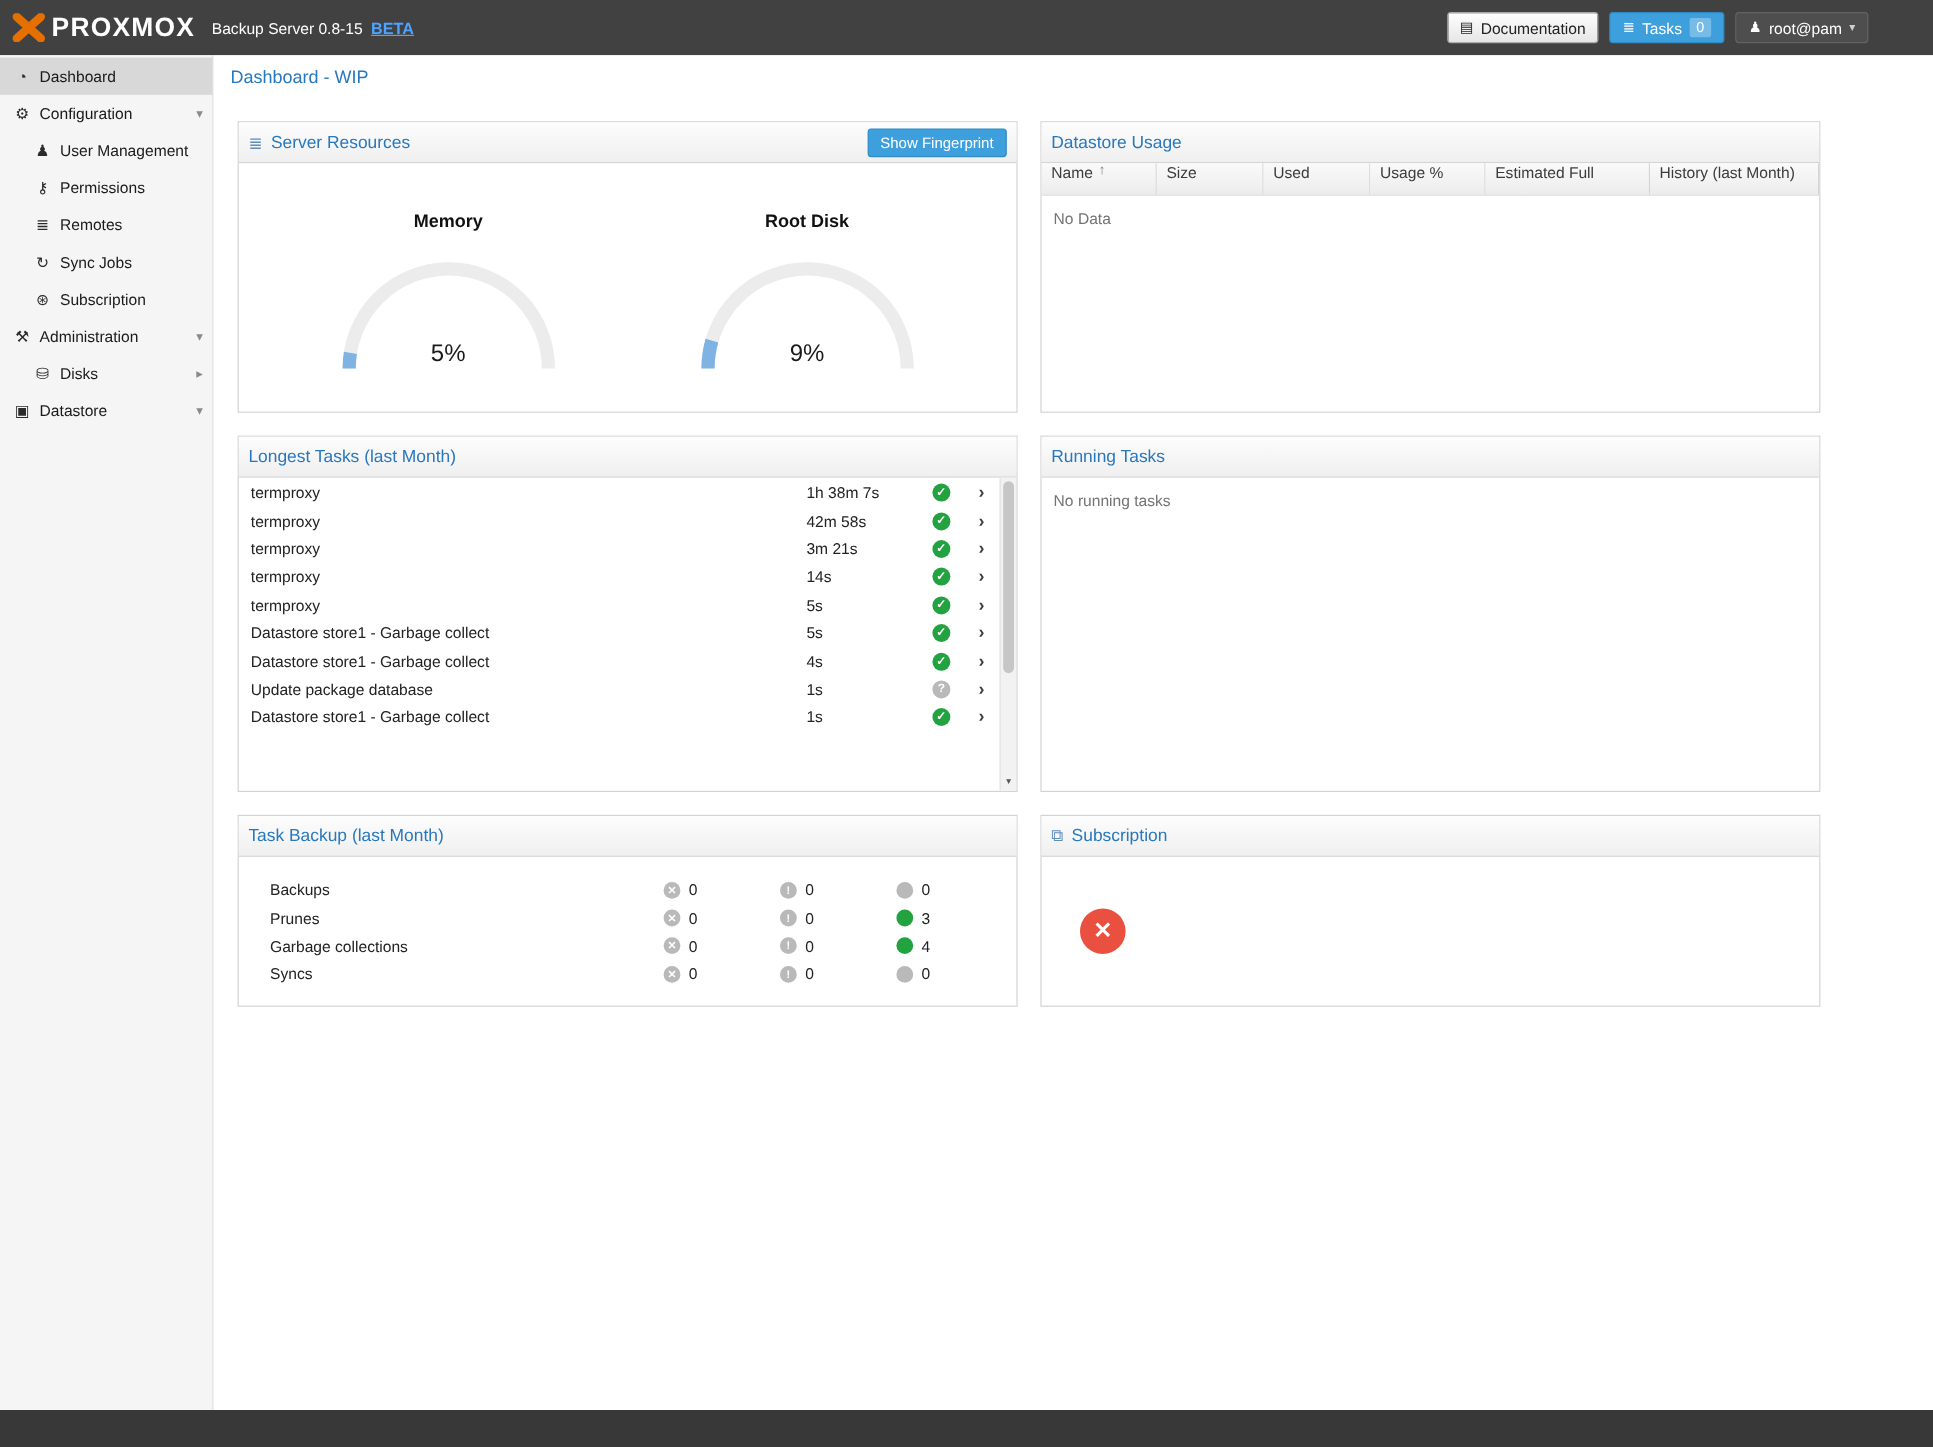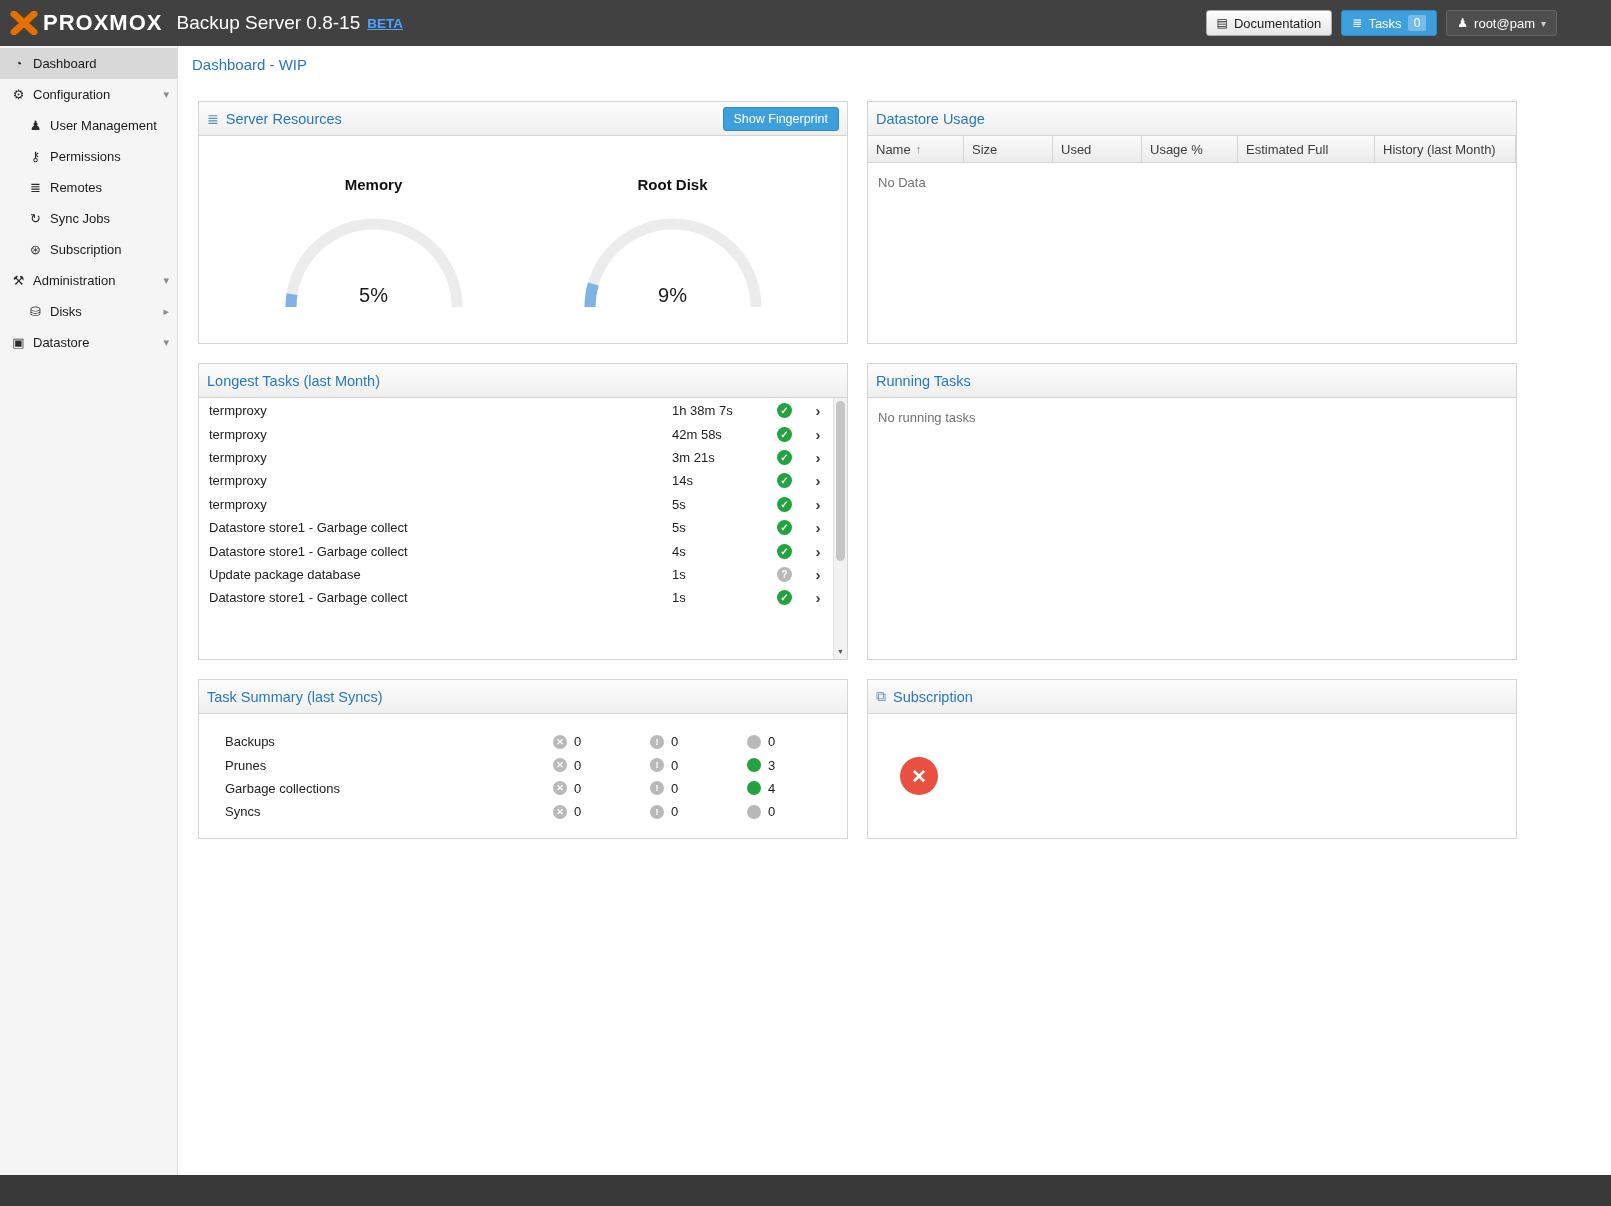--- a/index.html
+++ b/index.html
@@ -15,21 +15,21 @@
 
   
   .topbar {
     height: 46px; background: #414141; flex: 0 0 46px;
     display: flex; align-items: center; justify-content: space-between;
     padding: 0 12px 0 10px;
   }
   .brand { display: flex; align-items: center; justify-content: flex-end; }
   .logo-x { display: inline-flex; margin-right: 5px; }
   .brand-text { color: #fff; font-size: 22px; font-weight: bold; letter-spacing: 1px; }
-  .subtitle { color: #fff; font-size: 19px; margin-left: 14px; }
+  .subtitle { color: #fff; font-size: 13px; margin-left: 14px; }
   .beta-link { color: #4da3ff; font-size: 13.5px; margin-left: 7px; text-decoration: underline; cursor: pointer; font-weight: bold;}
   .topbar-actions { display: flex; align-items: center; gap: 9px; margin-right: 42px; }
   .btn {
     height: 26px; display: inline-flex; align-items: center; gap: 6px;
     border-radius: 3px; padding: 0 10px; font-size: 13px; cursor: pointer;
     font-family: "Liberation Sans", sans-serif;
   }
   .btn-light { background: linear-gradient(#fefefe,#e6e6e6); border: 1px solid #ababab; color: #222; }
   .btn-primary { background: #3d9fdc; border: 1px solid #2e8bc5; color: #fff; }
   .btn-dark { background: #4e4e4e; border: 1px solid #636363; color: #fff; }
@@ -84,21 +84,21 @@
   .gauge-track { fill: none; stroke: #ececec; stroke-width: 11; }
   .gauge-value { fill: none; stroke: #7eb3e3; stroke-width: 11; }
   .gauge-value-text {
     position: absolute; left: 0; right: 0; bottom: 6px;
     font-size: 20px; color: #1a1a1a;
   }
 
   
   .table-header { display: flex; border-bottom: 1px solid #d5d5d5; }
   .th {
-    display: flex; align-items: center; gap: 5px; height: 26px;
+    display: flex; gap: 5px; height: 26px;
     padding: 0 8px; border-right: 1px solid #d5d5d5;
     background: linear-gradient(#fafafa,#ececec); color: #3c3c3c; cursor: pointer;
     white-space: nowrap; overflow: hidden;
   }
   .sort-arrow { color: #777; font-size: 11px; }
   .empty-text { color: #737373; padding: 12px 10px; }
 
   
   .task-rows { padding: 1px 15px 0 0; }
   .task-row { display: flex; align-items: center; height: 23.4px; padding-left: 10px; cursor: pointer; }
@@ -409,21 +409,21 @@
           <div class="panel-header">
             <span class="panel-title">Running Tasks</span>
           </div>
           <div class="panel-body">
             <div class="empty-text">No running tasks</div>
           </div>
         </div>
 
         <div class="panel h3">
           <div class="panel-header">
-            <span class="panel-title">Task Summary (last Syncs)</span>
+            <span class="panel-title">Task Backup (last Month)</span>
           </div>
           <div class="panel-body">
             <div class="summary-rows">
 
                 <div class="summary-row">
                   <span class="summary-label">Backups</span>
                   <span class="summary-cell">
                     <span class="mini-icon">✕</span>
                     <span>0</span>
                   </span>

